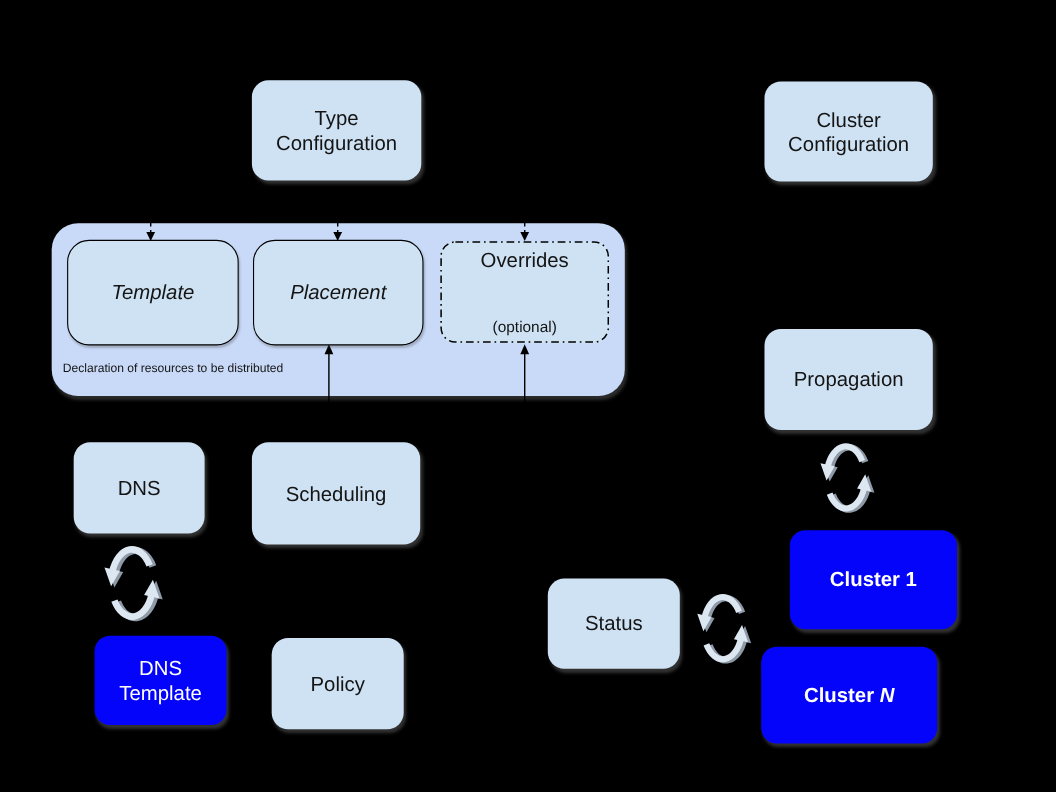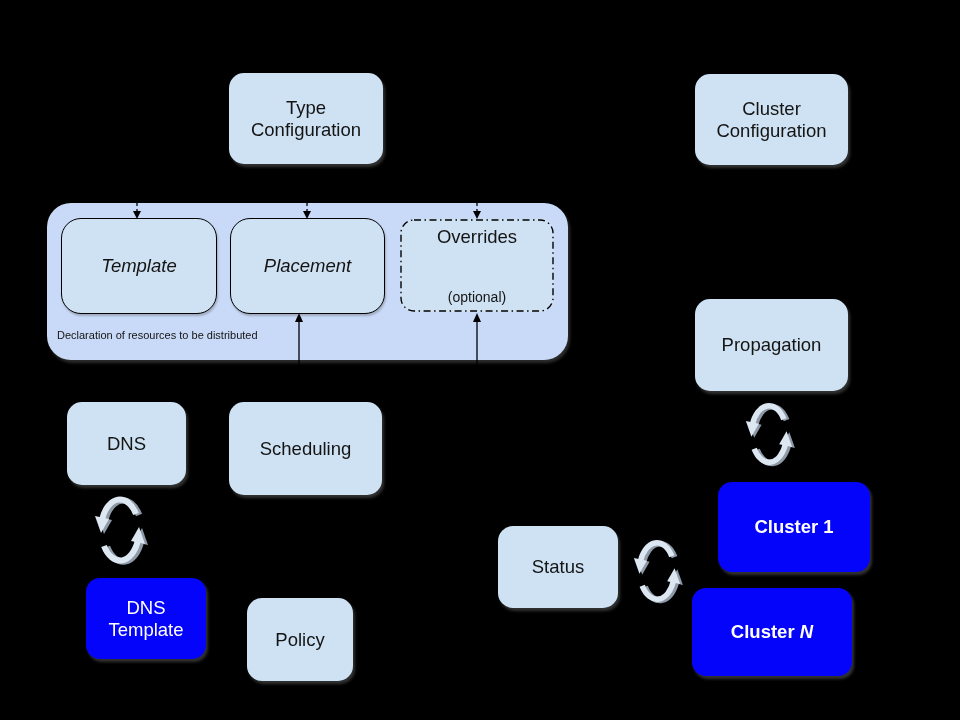--- a/index.html
+++ b/index.html
@@ -130,21 +130,21 @@
 
   <svg class="sync" style="left:92px;top:489px" width="56" height="82" viewBox="0 0 56 80">
       <use href="#sync-glyph"></use>
     </svg>
 
   <div class="box blue regular" style="left:66px;top:578px;width:120px;height:81px">
     <span>DNS</span>
     <span>Template</span>
   </div>
 
-  <div class="box" style="left:247px;top:598px;width:106px;height:83px">
+  <div class="box" style="left:247px;top:580px;width:120px;height:83px">
     <span>Policy</span>
   </div>
 
   <div class="box" style="left:695px;top:299px;width:153px;height:92px">
     <span>Propagation</span>
   </div>
 
   <svg class="sync" style="left:742px;top:397px" width="54" height="74" viewBox="0 0 56 80">
       <use href="#sync-glyph"></use>
     </svg>

